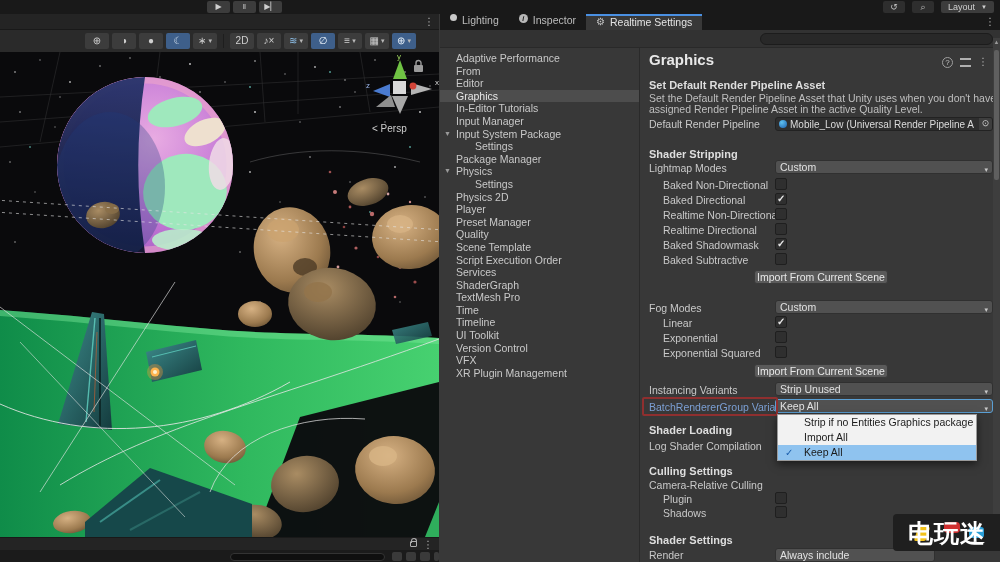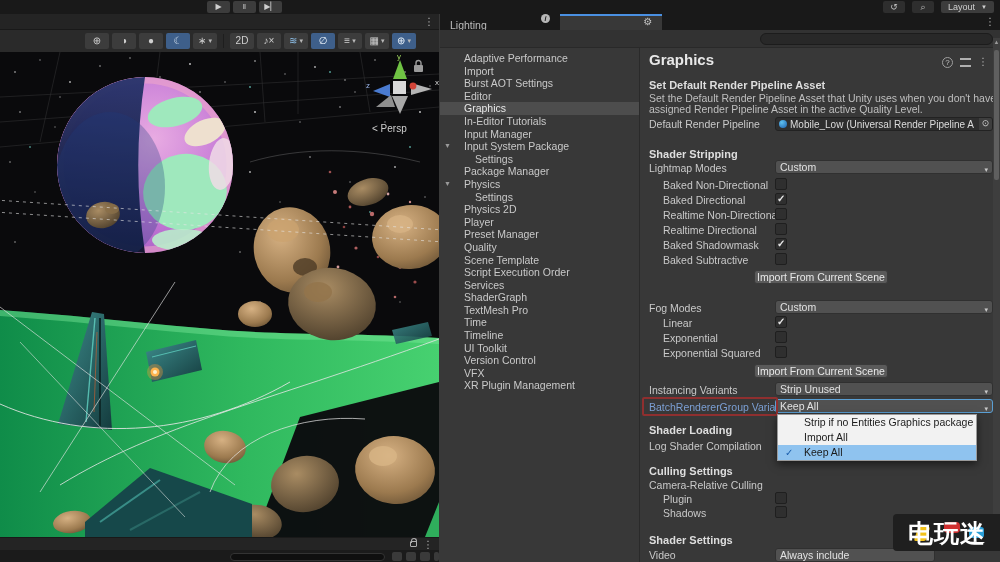--- a/index.html
+++ b/index.html
@@ -36,35 +36,35 @@
         border:1px solid #b0b0b0; border-bottom:none; border-radius:3px 3px 0 0; }
   #bottom-header .kebab { position:absolute; right:6px; top:0; }
   #bottom-strip { position:absolute; left:0; top:550px; width:439px; height:12px; background:#1b1b1b; }
   #bottom-strip .pill { position:absolute; left:230px; top:3px; width:155px; height:8px; background:#0f0f0f;
         border:1px solid #333; border-radius:4px; }
   #bottom-strip .mini { position:absolute; top:2px; width:10px; height:9px; background:#3a3a3a; border-radius:2px;}
 
   
   #rpane { position:absolute; left:440px; top:14px; width:560px; height:548px; background:#383838; }
   #tabbar { position:absolute; left:0; top:0; width:560px; height:16px; background:#191919; display:flex; }
-  .tab { height:16px; padding:0 10px; display:flex; align-items:flex-end; gap:5px; color:#bdbdbd; font-size:10.5px;flex-direction:column; }
+  .tab { height:16px; padding:0 10px; display:flex; align-items:flex-start; gap:5px; color:#bdbdbd; font-size:10.5px; }
   .tab.active { background:#383838; color:#e4e4e4; border-top:2px solid #4a90e2; }
   .bulb { width:7px; height:7px; border-radius:50%; background:#c9c9c9; }
   .infoc { width:9px; height:9px; border-radius:50%; background:#b8b8b8; color:#191919; font-size:7px;
            font-weight:bold; line-height:9px; text-align:center; font-style:italic;}
   .gear { font-size:10px; color:#c4c4c4; }
   #tabbar .kebab { margin-left:auto; margin-right:5px; line-height:16px;}
   #searchrow { position:absolute; left:0; top:16px; width:560px; height:18px; background:#323232; border-bottom:1px solid #292929;}
   #searchbox { position:absolute; left:320px; top:3px; width:233px; height:12px; background:#282828;
        border:1px solid #1c1c1c; border-radius:6px; color:#cccccc; font-size:9px; padding:0 4px 0 16px; outline:none;}
   .mag { position:absolute; left:324px; top:5px; width:6px; height:6px; border:1.2px solid #8f8f8f; border-radius:50%; }
   .mag:after { content:""; position:absolute; left:5px; top:5px; width:3px; height:1.2px; background:#8f8f8f; transform:rotate(45deg);}
 
   #listpane { position:absolute; left:0; top:34px; width:200px; height:514px; background:#383838; border-right:1px solid #2a2a2a; padding-top:4px;}
-  .li { height:12.6px; line-height:12.6px; padding-left:24px; color:#c9c9c9; font-size:10.5px; position:relative; white-space:nowrap;}
+  .li { height:12.6px; line-height:12.6px; padding-left:16px; color:#c9c9c9; font-size:10.5px; position:relative; white-space:nowrap;}
   .li.sel { background:#4d4d4d; color:#e8e8e8;}
   .li.ind { padding-left:35px; }
   .li .fold { position:absolute; left:4px; top:0; font-size:7px; color:#9a9a9a; }
 
   #details { position:absolute; left:200px; top:34px; width:360px; height:514px; background:#383838; }
   .dtitle { position:absolute; left:9px; top:3px; font-size:15px; font-weight:bold; color:#e8e8e8;}
   .hicons { position:absolute; right:12px; top:7px; display:flex; gap:7px; align-items:center;}
   .helpc { width:11px; height:11px; border-radius:50%; border:1px solid #9f9f9f; color:#c4c4c4; font-size:8px;
            line-height:10px; text-align:center;}
   .preset { width:11px; height:9px; border-top:2px solid #b0b0b0; border-bottom:2px solid #b0b0b0; margin-top:1px;}
@@ -399,22 +399,21 @@
       <span class="kebab">⋮</span>
     </div>
 
     <div id="searchrow">
       <span class="mag"></span>
       <input id="searchbox" value="" style="">
     </div>
 
     <div id="listpane">
       <div class="li"><span>Adaptive Performance</span></div>
-      <div class="li"><span>Import</span></div>
-      <div class="li"><span>Burst AOT Settings</span></div>
+      <div class="li"><span>From</span></div>
       <div class="li"><span>Editor</span></div>
       <div class="li sel"><span>Graphics</span></div>
       <div class="li"><span>In-Editor Tutorials</span></div>
       <div class="li"><span>Input Manager</span></div>
       <div class="li"><span class="fold">▼</span><span>Input System Package</span></div>
       <div class="li ind"><span>Settings</span></div>
       <div class="li"><span>Package Manager</span></div>
       <div class="li"><span class="fold">▼</span><span>Physics</span></div>
       <div class="li ind"><span>Settings</span></div>
       <div class="li"><span>Physics 2D</span></div>
@@ -512,21 +511,21 @@
       <div class="lbl" style="top:392px">Log Shader Compilation</div>
 
       <div class="h1" style="top:417px">Culling Settings</div>
       <div class="lbl" style="top:431px">Camera-Relative Culling</div>
       <div class="lbl2" style="top:445px">Plugin</div>
       <div class="cb" style="top:444px"></div>
       <div class="lbl2" style="top:459px">Shadows</div>
       <div class="cb" style="top:458px"></div>
 
       <div class="h1" style="top:486px">Shader Settings</div>
-      <div class="lbl" style="top:501px">Video</div>
+      <div class="lbl" style="top:501px">Render</div>
       <div class="dd" style="top:500px;width:160px">
         <span>Always include</span>
       </div>
     </div>
 
     <div id="dscroll">
       <div class="sarr">▲</div>
       <div class="sthumb"></div>
     </div>
   </div>

